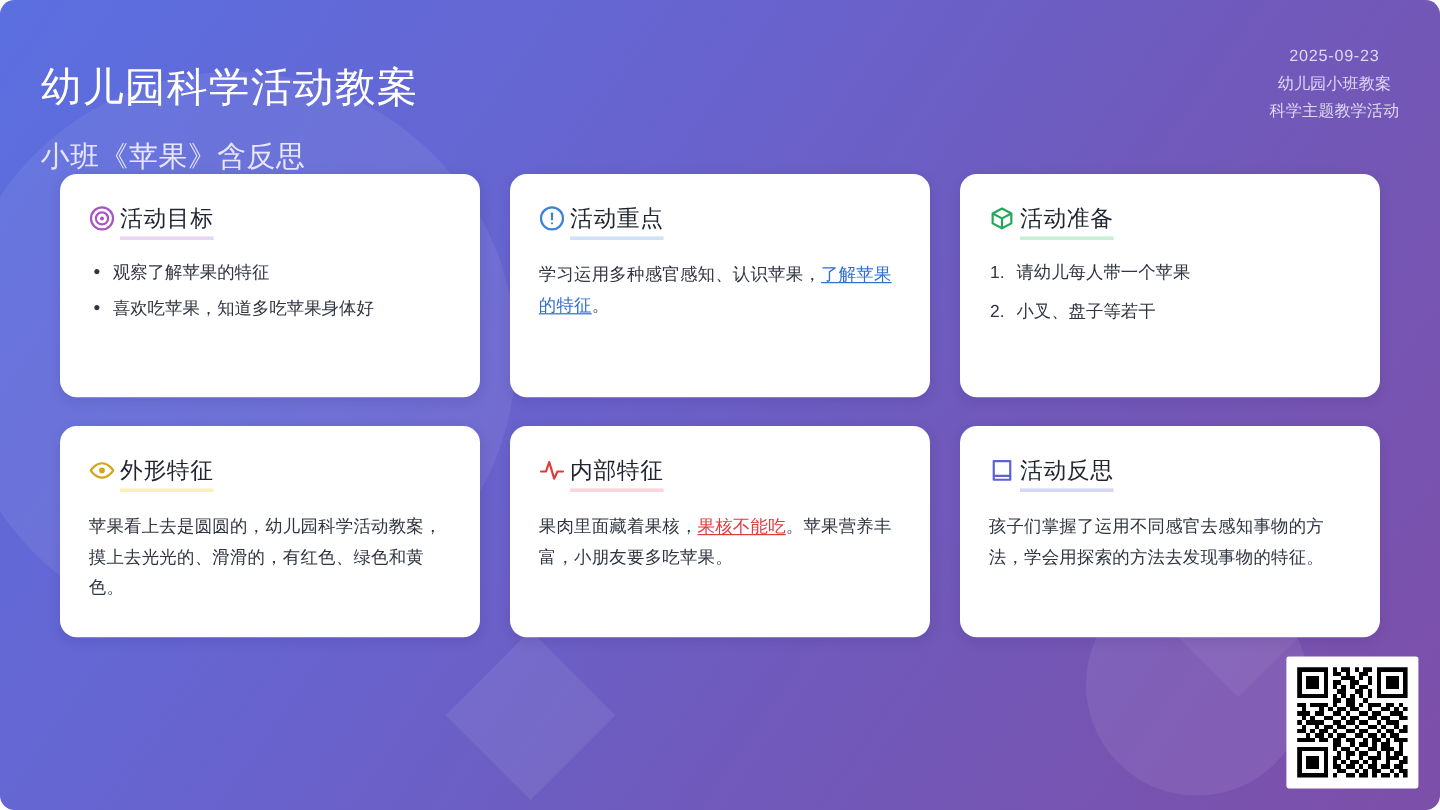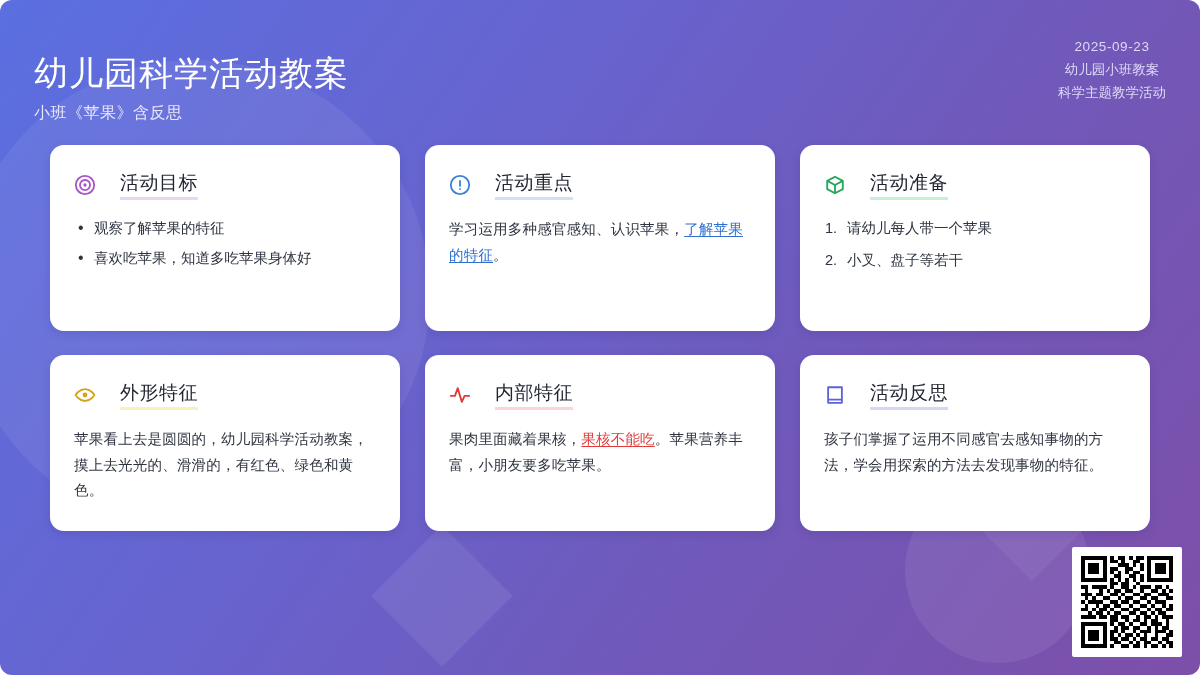--- a/index.html
+++ b/index.html
@@ -42,22 +42,22 @@
     position:absolute; left:0; top:0; right:0; height:132px;
     padding:26px 34px 0 34px;
     display:flex; justify-content:space-between; align-items:flex-start;
   }
   .header-left { }
   .doc-title {
     font-size:34px; font-weight:400; color:#ffffff;
     letter-spacing:1px; line-height:1.3;margin-top:25px;
   }
   .doc-subtitle {
-    margin-top:8px;
-    font-size:16px; font-weight:400; color:#e8e6fb;
+    margin-top:19px;
+    font-size:24px; font-weight:400; color:#e8e6fb;
     letter-spacing:0.5px;
     font-family:Liberation Serif, serif;
   }
   .header-right {
     text-align:center; color:#ded9f7; font-size:13.5px;
     line-height:1.72; padding-top:9px;
   }
   .header-right .meta-date { letter-spacing:0.6px; }
   
   .grid {
@@ -69,21 +69,21 @@
     column-gap:25px; row-gap:24px;
   }
   .card {
     background:#ffffff;
     border-radius:14px;
     padding:26px 24px 20px 24px;
     box-shadow:0 3px 10px rgba(40,25,90,0.13);
     overflow:hidden;
   }
   .card-head {
-    display:flex; align-items:center; gap:24px;
+    display:flex; gap:4px;
     margin-bottom:17px;
   }
   .card-icon {
     width:22px; height:22px;
     display:inline-flex; align-items:center; justify-content:center;
     flex:0 0 auto;
   }
   .card-icon svg { display:block; }
   .card-title {
     font-size:19px; font-weight:400; color:#1f2430;

